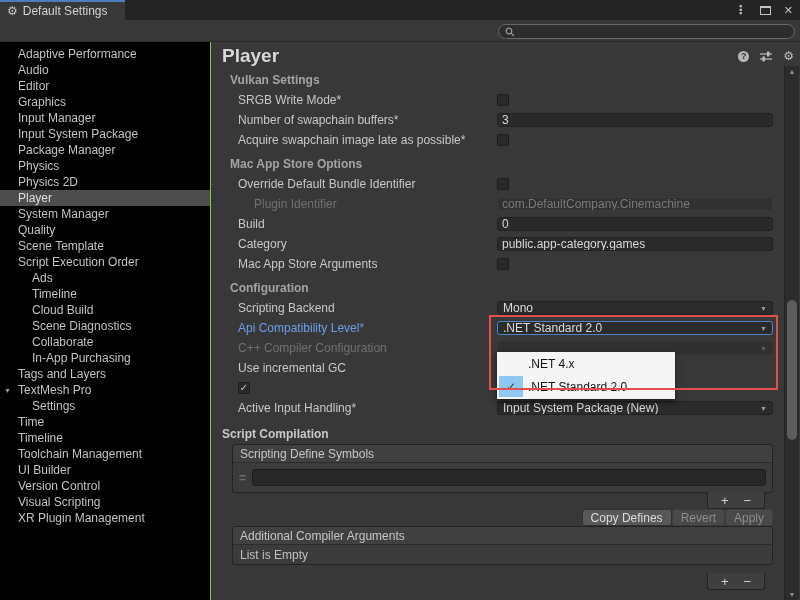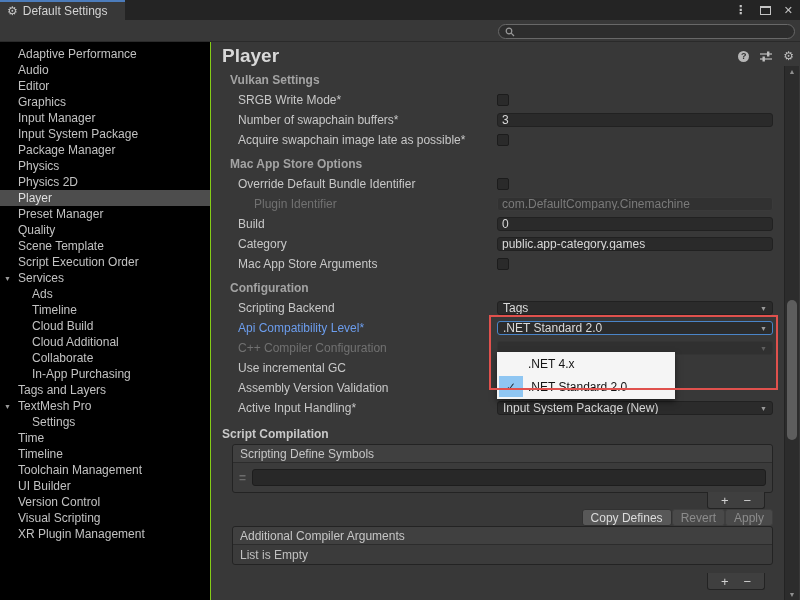--- a/index.html
+++ b/index.html
@@ -150,46 +150,42 @@
       <div class="side-item" data-name="sidebar-item-physics">
         <span data-name="sidebar-item-label">Physics</span>
       </div>
       <div class="side-item" data-name="sidebar-item-physics-2d">
         <span data-name="sidebar-item-label">Physics 2D</span>
       </div>
       <div class="side-item sel" data-name="sidebar-item-player">
         <span data-name="sidebar-item-label">Player</span>
       </div>
       <div class="side-item" data-name="sidebar-item-preset-manager">
-        <span data-name="sidebar-item-label">Preset Manager</span>
+        <span data-name="sidebar-item-label">System Manager</span>
       </div>
       <div class="side-item" data-name="sidebar-item-quality">
         <span data-name="sidebar-item-label">Quality</span>
       </div>
       <div class="side-item" data-name="sidebar-item-scene-template">
         <span data-name="sidebar-item-label">Scene Template</span>
       </div>
       <div class="side-item" data-name="sidebar-item-script-execution-order">
         <span data-name="sidebar-item-label">Script Execution Order</span>
       </div>
-      <div class="side-item" data-name="sidebar-item-services">
-        <span class="exp" data-name="expander-open-icon">▼</span>
-        <span data-name="sidebar-item-label">Services</span>
-      </div>
       <div class="side-item child" data-name="sidebar-item-ads">
         <span data-name="sidebar-item-label">Ads</span>
       </div>
       <div class="side-item child" data-name="sidebar-item-analytics">
         <span data-name="sidebar-item-label">Timeline</span>
       </div>
       <div class="side-item child" data-name="sidebar-item-cloud-build">
         <span data-name="sidebar-item-label">Cloud Build</span>
       </div>
       <div class="side-item child" data-name="sidebar-item-cloud-diagnostics">
-        <span data-name="sidebar-item-label">Cloud Additional</span>
+        <span data-name="sidebar-item-label">Scene Diagnostics</span>
       </div>
       <div class="side-item child" data-name="sidebar-item-collaborate">
         <span data-name="sidebar-item-label">Collaborate</span>
       </div>
       <div class="side-item child" data-name="sidebar-item-in-app-purchasing">
         <span data-name="sidebar-item-label">In-App Purchasing</span>
       </div>
       <div class="side-item" data-name="sidebar-item-tags-and-layers">
         <span data-name="sidebar-item-label">Tags and Layers</span>
       </div>
@@ -303,21 +299,21 @@
             <div class="cb" data-name="checkbox-mac-app-store-validation"></div>
           </div>
         </div>
         <div class="sect" data-name="section-header-configuration">
           <span data-name="section-title">Configuration</span>
         </div>
         <div class="row" data-name="setting-row-scripting-backend">
           <span class="lbl" data-name="setting-label">Scripting Backend</span>
           <div class="ctrl">
             <div class="dd" data-name="dropdown-scripting-backend">
-              <span data-name="dropdown-value">Tags</span>
+              <span data-name="dropdown-value">Mono</span>
               <span class="arr" data-name="chevron-down-icon">▼</span>
             </div>
           </div>
         </div>
         <div class="row" data-name="setting-row-api-compatibility-level">
           <span class="lbl accent" data-name="setting-label">Api Compatibility Level*</span>
           <div class="ctrl">
             <div class="dd focus" data-name="dropdown-api-compatibility-level">
               <span data-name="dropdown-value">.NET Standard 2.0</span>
               <span class="arr" data-name="chevron-down-icon">▼</span>
@@ -333,21 +329,20 @@
             </div>
           </div>
         </div>
         <div class="row" data-name="setting-row-use-incremental-gc">
           <span class="lbl" data-name="setting-label">Use incremental GC</span>
           <div class="ctrl">
             <div class="cb on" data-name="checkbox-use-incremental-gc">✓</div>
           </div>
         </div>
         <div class="row" data-name="setting-row-assembly-version-validation">
-          <span class="lbl" data-name="setting-label">Assembly Version Validation</span>
           <div class="ctrl">
             <div class="cb on" data-name="checkbox-assembly-version-validation">✓</div>
           </div>
         </div>
         <div class="row" data-name="setting-row-active-input-handling">
           <span class="lbl" data-name="setting-label">Active Input Handling*</span>
           <div class="ctrl">
             <div class="dd" data-name="dropdown-active-input-handling">
               <span data-name="dropdown-value">Input System Package (New)</span>
               <span class="arr" data-name="chevron-down-icon">▼</span>

